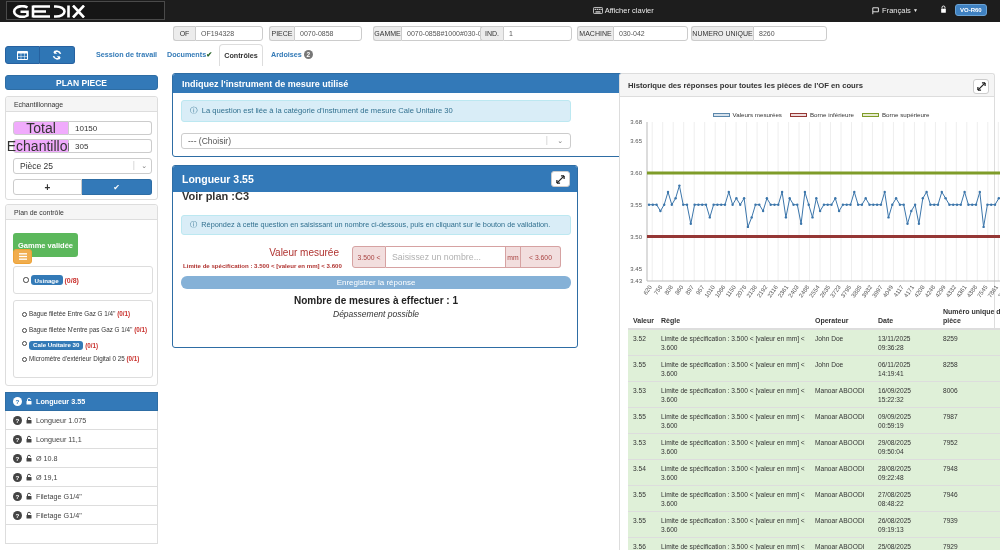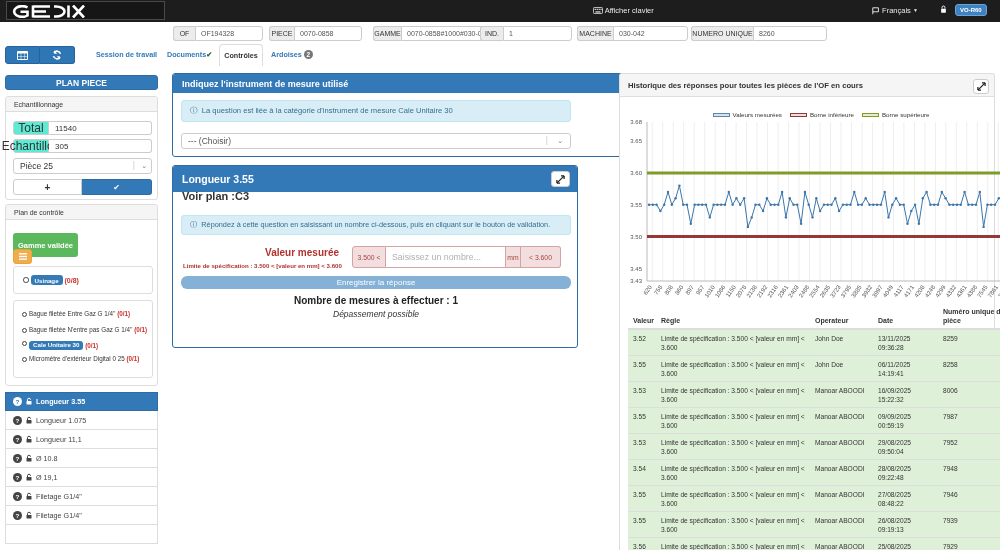--- a/index.html
+++ b/index.html
@@ -26,21 +26,21 @@
 .tabactive{position:absolute;left:219px;top:44px;width:44px;height:22px;background:#fff;border:1px solid #ddd;border-bottom:0;border-radius:4px 4px 0 0;display:flex;align-items:center;justify-content:center;font-size:7.2px;font-weight:bold;color:#333}
 .nbadge{display:inline-block;background:#777;color:#fff;border-radius:50%;width:9px;height:9px;font-size:6.5px;line-height:9px;text-align:center;font-weight:bold}
 
 .panel{position:absolute;background:#fff;border:1px solid #ddd;border-radius:3px}
 .phead{background:#f5f5f5;border-bottom:1px solid #ddd;border-radius:3px 3px 0 0;font-size:8.5px;color:#333;display:flex;align-items:center;padding:0 8px}
 .bluepanel{position:absolute;background:#fff;border:1px solid #2e6da4;border-radius:3px}
 .bhead{background:#3379b8;color:#fff;font-weight:bold;display:flex;align-items:center;padding:0 9px;border-radius:2px 2px 0 0}
 
 .planpiece{position:absolute;left:5px;top:75px;width:153px;height:15px;background:#3379b8;border:1px solid #2e6da4;border-radius:3px;color:#fff;font-weight:bold;font-size:8.5px;display:flex;align-items:center;justify-content:center}
 .ig{display:flex;height:14px}
-.ig .lab{background:#5eead4;border:1px solid #ccc;border-radius:3px 0 0 3px;font-size:12px;color:#333;display:flex;align-items:center;justify-content:center;width:36px}
+.ig .lab{background:#f0abfc;border:1px solid #ccc;border-radius:3px 0 0 3px;font-size:14px;color:#333;display:flex;align-items:center;justify-content:center;width:56px}
 .ig .inp{background:#fff;border:1px solid #ccc;border-left:0;border-radius:0 3px 3px 0;font-size:8px;color:#333;display:flex;align-items:center;padding:0 6px;flex:1}
 .sel{height:16px;border:1px solid #ccc;border-radius:3px;font-size:8.5px;color:#333;display:flex;align-items:center;padding:0 6px;position:relative}
 .badge-blue{display:inline-block;background:#337ab7;border-radius:3px;color:#fff;font-size:6.2px;font-weight:bold;padding:1.5px 4px}
 .red{color:#c9302c;font-weight:bold}
 .radio{display:inline-block;width:5.5px;height:5.5px;border:1.3px solid #444;border-radius:50%;margin-right:2px;vertical-align:-1px}
 .lgitem{height:19px;border-top:1px solid #ddd;background:#fff;display:flex;align-items:center;padding:0 7px;font-size:7.2px;color:#444;white-space:nowrap}
 
 .alert{background:#d9edf7;border:1px solid #bce8f1;border-radius:3px;color:#31708f;display:flex;align-items:center;padding:0 8px;white-space:nowrap;overflow:hidden}
 
 .expbtn{background:#fff;border:1px solid #ccc;border-radius:3px;display:flex;align-items:center;justify-content:center}
@@ -128,21 +128,21 @@
 <div class="tabactive">Contrôles</div>
 <div class="tab" style="left:271px">Ardoises <span class="nbadge">2</span></div>
 
 <div class="planpiece">PLAN PIECE</div>
 
 <div class="panel" style="left:5px;top:96px;width:153px;height:104px">
  <div class="phead" style="height:15px;font-size:6.9px">Echantillonnage</div>
  <div style="position:absolute;left:7px;top:24px;width:139px">
   <div class="ig">
         <div class="lab">Total</div>
-        <div class="inp">11540</div>
+        <div class="inp">10150</div>
       </div>
   <div class="ig" style="margin-top:4px">
         <div class="lab">Echantillon</div>
         <div class="inp">305</div>
       </div>
   <div class="sel" style="margin-top:5px">Pièce 25<span style="position:absolute;right:16px;top:1px;color:#ccc">|</span><span style="position:absolute;right:4px;top:3px;color:#777;font-size:7px">⌄</span></div>
   <div style="display:flex;margin-top:5px">
    <div style="width:69px;height:16px;background:#fff;border:1px solid #ccc;border-radius:3px 0 0 3px;display:flex;align-items:center;justify-content:center;font-weight:bold;font-size:10px;color:#333">+</div>
    <div style="width:70px;height:16px;background:#3379b8;border:1px solid #2e6da4;border-left:0;border-radius:0 3px 3px 0;display:flex;align-items:center;justify-content:center;color:#fff;font-size:8px">✔</div>
   </div>
@@ -234,21 +234,21 @@
  <div class="expbtn" style="position:absolute;right:7px;top:5px;width:19px;height:16px">
       <svg width="9" height="9" viewBox="0 0 10 10">
         <path d="M1 9 L9 1" stroke="#222" stroke-width="1.4"></path>
         <path d="M9 1 L5.5 1 M9 1 L9 4.5" stroke="#222" stroke-width="1.4"></path>
         <path d="M1 9 L4.5 9 M1 9 L1 5.5" stroke="#222" stroke-width="1.4"></path>
       </svg>
     </div>
  <div style="position:absolute;left:9px;top:24px;font-size:11px;font-weight:bold;color:#333">Voir plan :C3</div>
  <div class="alert" style="position:absolute;left:8px;top:49px;width:390px;height:20px;font-size:7.3px">ⓘ&nbsp; Répondez à cette question en saisissant un nombre ci-dessous, puis en cliquant sur le bouton de validation.</div>
  <div style="position:absolute;left:10px;top:81px;width:156px;text-align:right">
-  <div style="font-size:10px;font-weight:bold;color:#b03330">Valeur mesurée</div>
+  <div style="font-size:10px;font-weight:normal;color:#b03330">Valeur mesurée</div>
   <div style="font-size:6.1px;font-weight:bold;color:#b03330;margin-top:3.5px;white-space:nowrap">Limite de spécification : 3.500 &lt; [valeur en mm] &lt; 3.600</div>
  </div>
  <div style="position:absolute;left:179px;top:80px;display:flex;height:22px">
   <div style="background:#f2dede;border:1px solid #d6a2a2;border-radius:3px 0 0 3px;color:#a94442;font-size:6.8px;display:flex;align-items:center;justify-content:center;white-space:nowrap;width:34px">3.500 &lt;</div>
   <div style="background:#fff;border:1px solid #d6a2a2;border-left:0;color:#b0b0b0;font-size:8.8px;display:flex;align-items:center;padding:0 6px;width:120px;white-space:nowrap;overflow:hidden">Saisissez un nombre...</div>
   <div style="background:#f2dede;border:1px solid #d6a2a2;border-left:0;color:#a94442;font-size:6.8px;display:flex;align-items:center;justify-content:center;width:15px">mm</div>
   <div style="background:#f2dede;border:1px solid #d6a2a2;border-left:0;border-radius:0 3px 3px 0;color:#a94442;font-size:6.8px;display:flex;align-items:center;justify-content:center;white-space:nowrap;width:40px">&lt; 3.600</div>
  </div>
  <div style="position:absolute;left:8px;top:110px;width:390px;height:13px;background:#85b1d7;border-radius:6px;color:#fff;font-size:8px;display:flex;align-items:center;justify-content:center">Enregistrer la réponse</div>
  <div style="position:absolute;left:0;top:129px;width:406px;text-align:center;font-size:10px;font-weight:bold;color:#222">Nombre de mesures à effectuer : 1</div>

